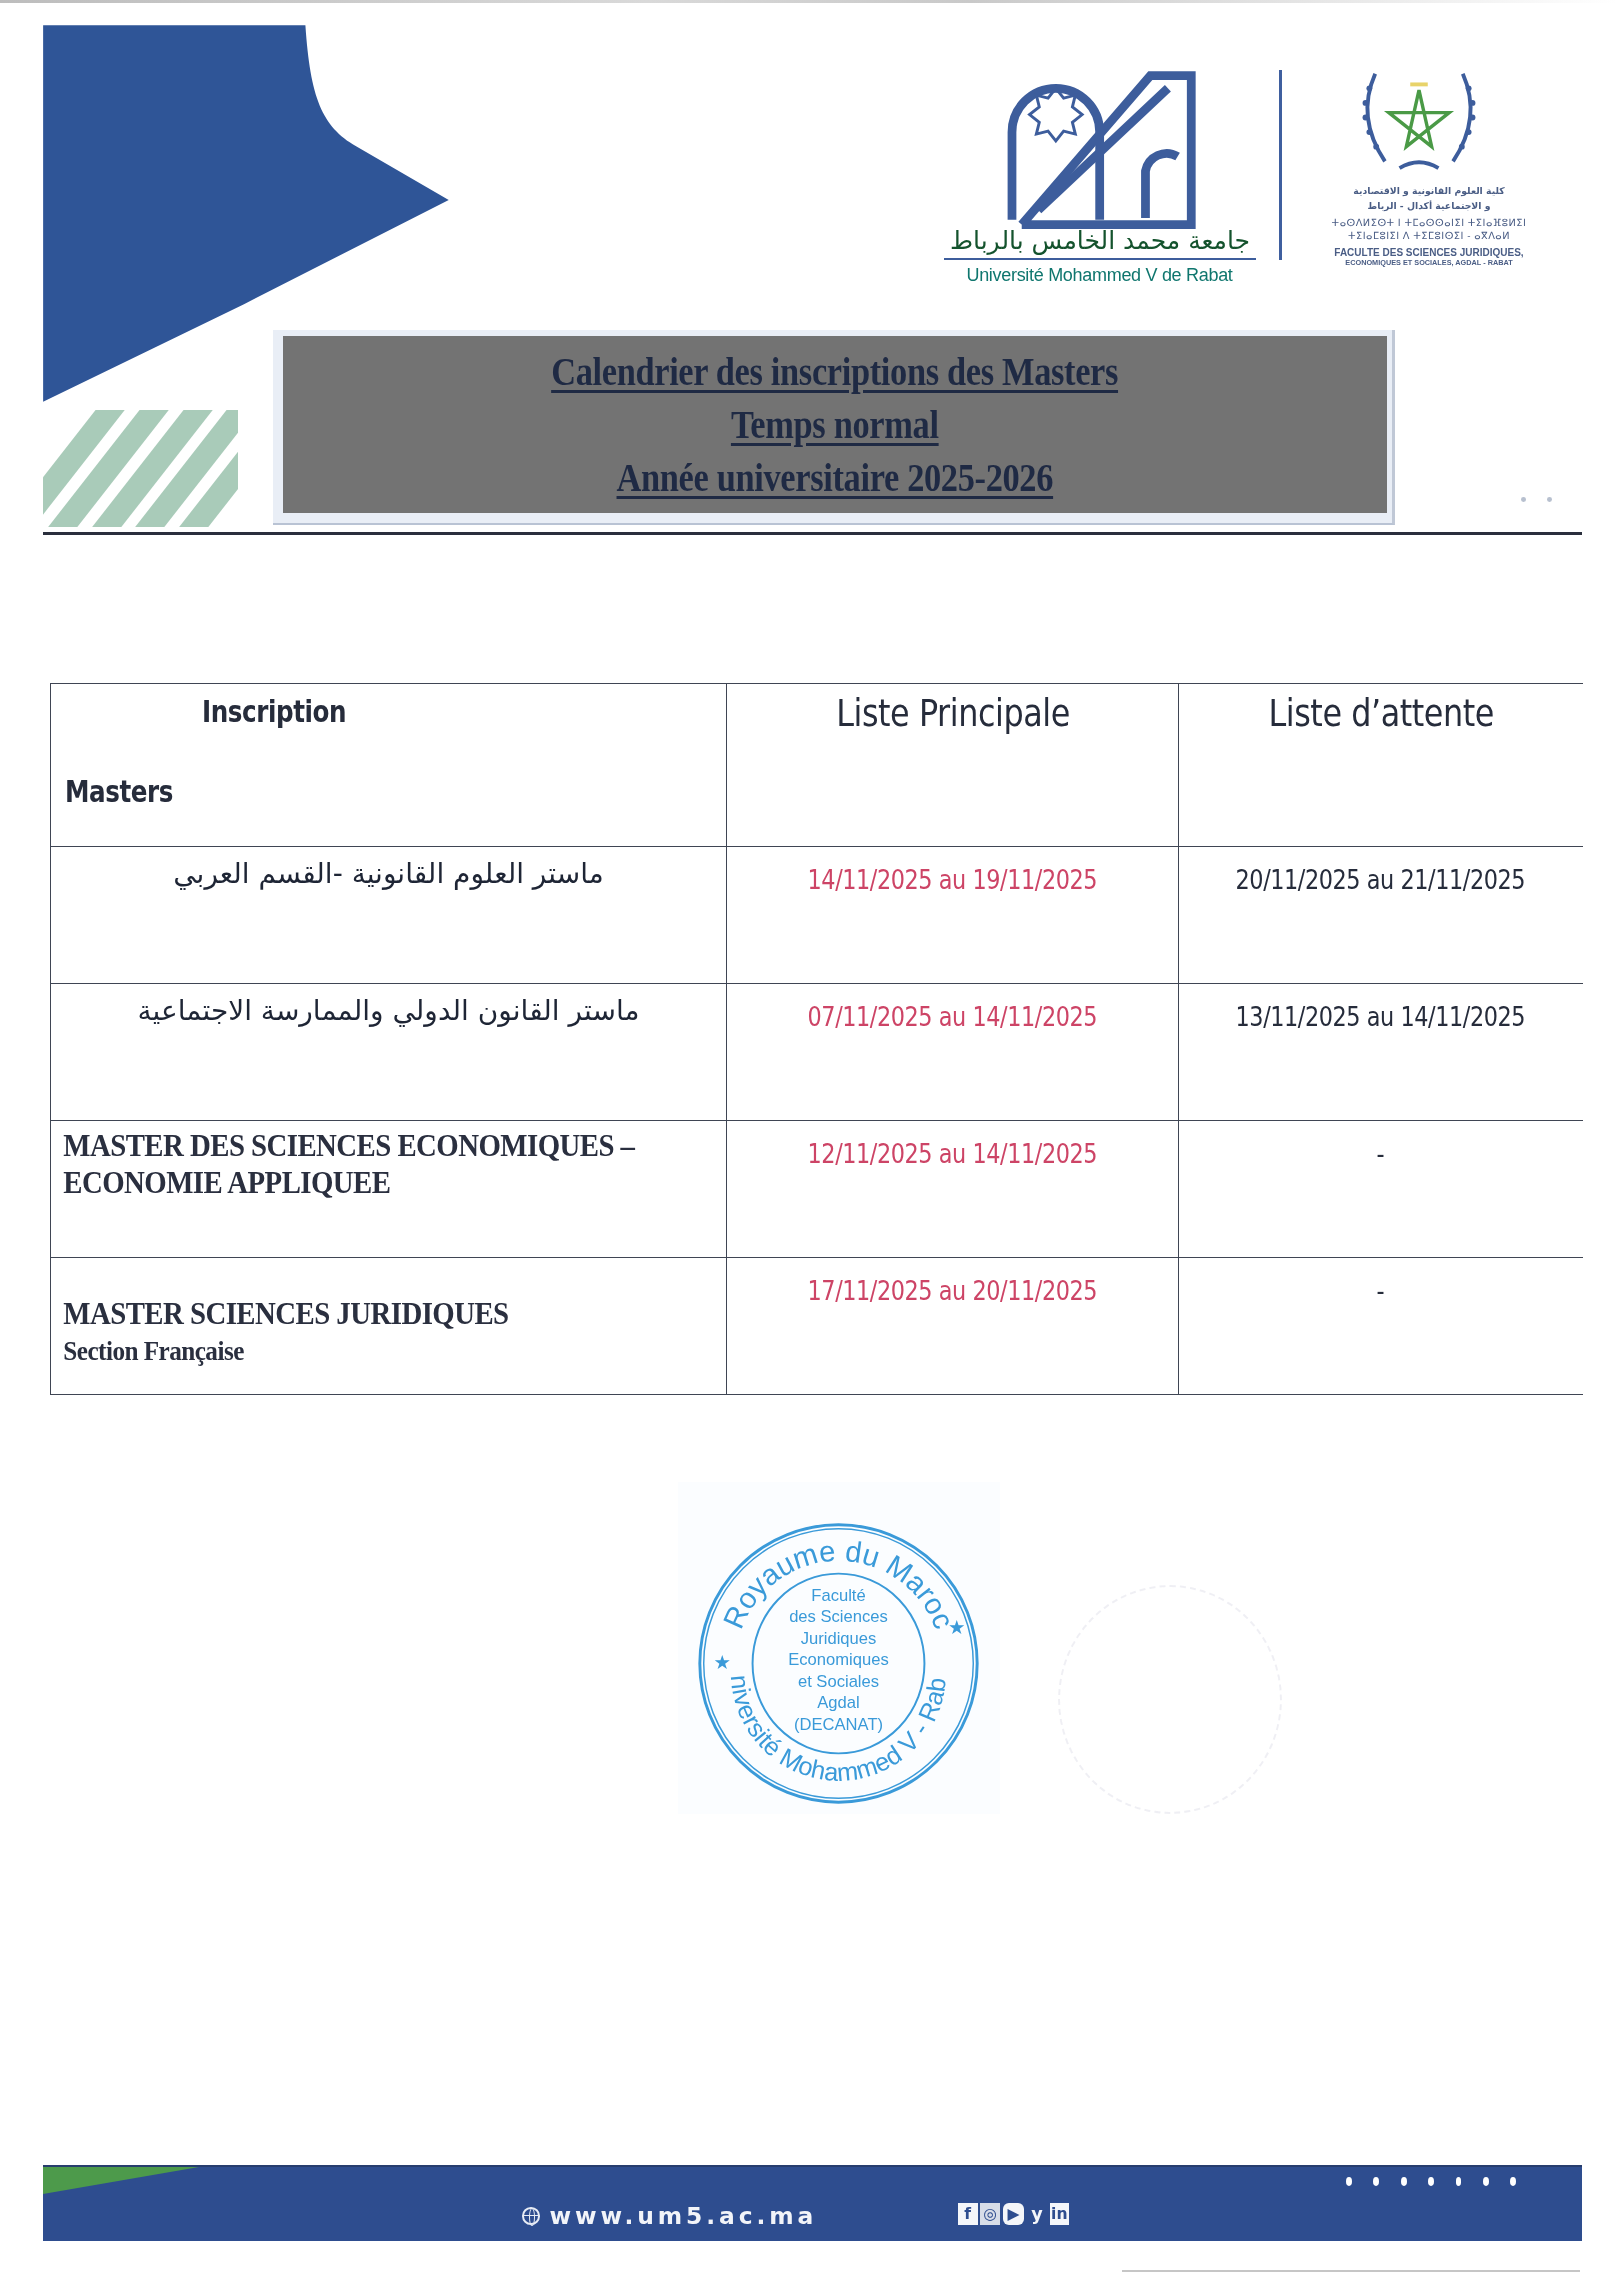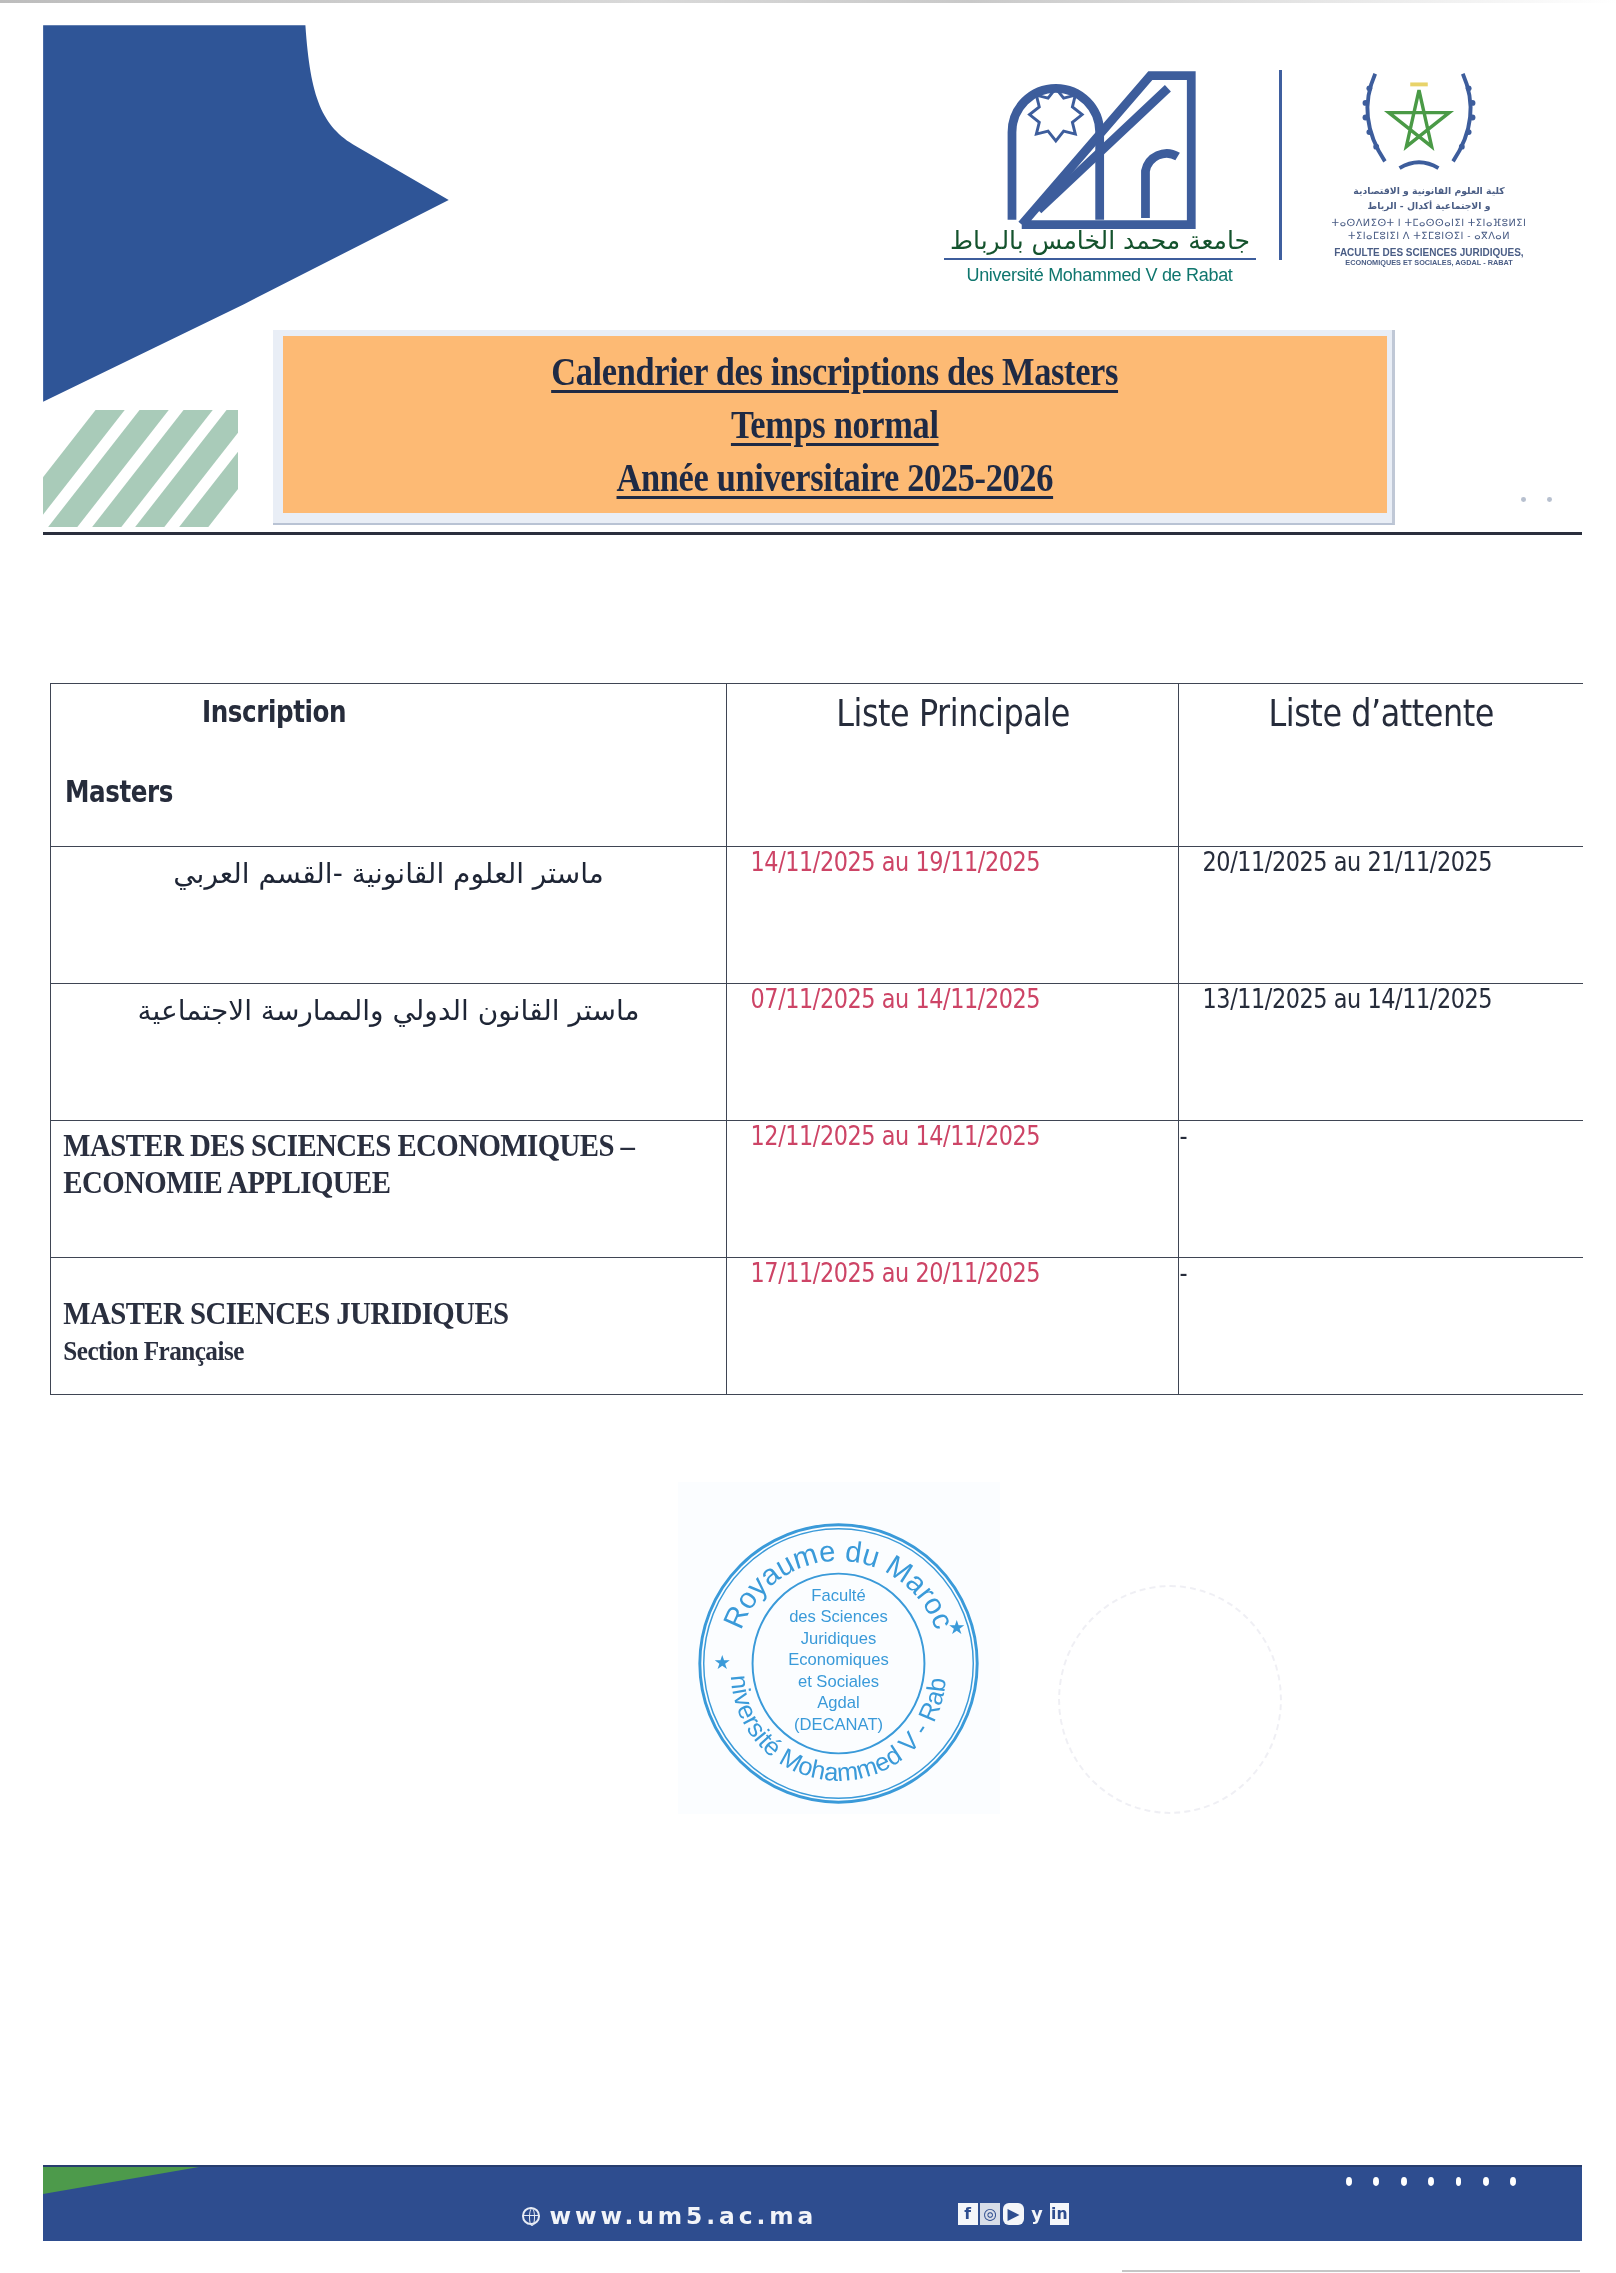--- a/index.html
+++ b/index.html
@@ -7,21 +7,21 @@
     body { position: relative; font-family: "Liberation Sans", sans-serif; color: #1e2535; }
 
     .scan-top { position: absolute; left: 0; top: 0; width: 1617px; height: 2.9px; background: linear-gradient(90deg,#bdbdbd,#d9d9d9 40%,#c9c9c9 60%,#fff); }
 
     
     .banner-shape { position: absolute; left: 0; top: 0; width: 1617px; height: 546px; }
     .stripes { position: absolute; left: 43px; top: 410px; width: 195px; height: 117px; overflow: hidden; }
     .stripes span { position: absolute; width: 23.4px; height: 195px; background: #a9cbb9; transform: rotate(38deg); top: -39px; }
 
     .title-box-shadow { position: absolute; left: 273px; top: 330px; width: 1122px; height: 195px; background: #e9eef6; border-right: 3.9px solid #c0c8d6; border-bottom: 2.9px solid #b9c3d4; }
-    .title-box { position: absolute; left: 283px; top: 336px; width: 1104px; height: 177px; background: #fdba74; display: flex; flex-direction: column; align-items: center; justify-content: center; gap: 3.9px; }
+    .title-box { position: absolute; left: 283px; top: 336px; width: 1104px; height: 177px; background: #737373; display: flex; flex-direction: column; align-items: center; justify-content: center; gap: 3.9px; }
     .title-line { font-family: "Liberation Serif", serif; font-weight: bold; font-size: 40px; color: #1f2a44; text-decoration: underline; text-decoration-thickness: 2.9px; text-underline-offset: 4.9px; letter-spacing: -0.4px; line-height: 49px; transform: scaleX(0.86); }
 
     .header-rule { position: absolute; left: 43px; top: 532px; width: 1539px; height: 2.9px; background: #2a2f3d; }
     .header-dots { position: absolute; left: 1521px; top: 497px; display: flex; gap: 21.5px; }
     .header-dots span { width: 4.9px; height: 4.9px; background: #b7c0cf; border-radius: 50%; }
 
     
     .um5-logo { position: absolute; left: 936px; top: 54px; width: 341px; height: 244px; }
     .um5-arabic { position: absolute; left: 944px; top: 226px; width: 312px; text-align: center; font-family: "DejaVu Sans", sans-serif; font-size: 25px; color: #14532d; direction: rtl; }
     .um5-underline { position: absolute; left: 944px; top: 258px; width: 312px; height: 2px; background: #3d5d9c; }
@@ -47,21 +47,21 @@
     .hdr-row { height: 163px; }
     .data-row { height: 137px; }
     .hdr-cell-1 { position: relative; }
     .hdr-inscription { position: absolute; left: 151px; top: 9.8px; font-family: "DejaVu Sans", sans-serif; font-weight: bold; font-size: 30px; color: #262c3b; transform: scaleX(0.82); transform-origin: left; letter-spacing: -0.5px; }
     .hdr-masters { position: absolute; left: 13.7px; top: 90px; font-family: "DejaVu Sans", sans-serif; font-weight: bold; font-size: 30px; color: #262c3b; transform: scaleX(0.82); transform-origin: left; letter-spacing: -0.5px; }
     .hdr-col { text-align: center; padding-top: 7.8px; font-family: "DejaVu Sans", sans-serif; font-size: 37px; color: #262c3b; transform: scaleX(0.86); letter-spacing: -0.5px; }
     .master-ar { direction: rtl; text-align: center; padding: 9.8px 11.7px 0 11.7px; font-family: "DejaVu Sans", sans-serif; font-weight: bold; font-size: 28px; color: #1e2535; }
     .master-fr { padding: 5.9px 11.7px 0 13.7px; font-family: "Liberation Serif", serif; font-weight: bold; font-size: 32px; color: #2a2f3f; line-height: 37px; letter-spacing: -0.6px; transform: scaleX(0.9); transform-origin: left; }
     .master-fr .sub { font-size: 28px; display: block; }
     .master-fr.lower { padding-top: 37px; }
-    .date-main, .date-wait { text-align: left; padding-top: 0; font-family: "DejaVu Sans", sans-serif; font-weight: bold; font-size: 26px; letter-spacing: -0.5px; }
+    .date-main, .date-wait { text-align: center; padding-top: 18px; font-family: "DejaVu Sans", sans-serif; font-weight: bold; font-size: 26px; letter-spacing: -0.5px; }
     .date-main span, .date-wait span { display: inline-block; transform: scaleX(0.86); }
     .date-main { color: #cd4466; }
     .date-wait { color: #262c3b; }
 
     
     .stamp-paper { position: absolute; left: 678px; top: 1482px; width: 322px; height: 332px; background: #fbfdff; }
     .stamp { position: absolute; left: 692px; top: 1517px; width: 293px; height: 293px; }
     .stamp-ghost { position: absolute; left: 1058px; top: 1585px; width: 224px; height: 229px; border: 2px dashed #ececf2; border-radius: 50%; opacity: 0.8; }
 
     

